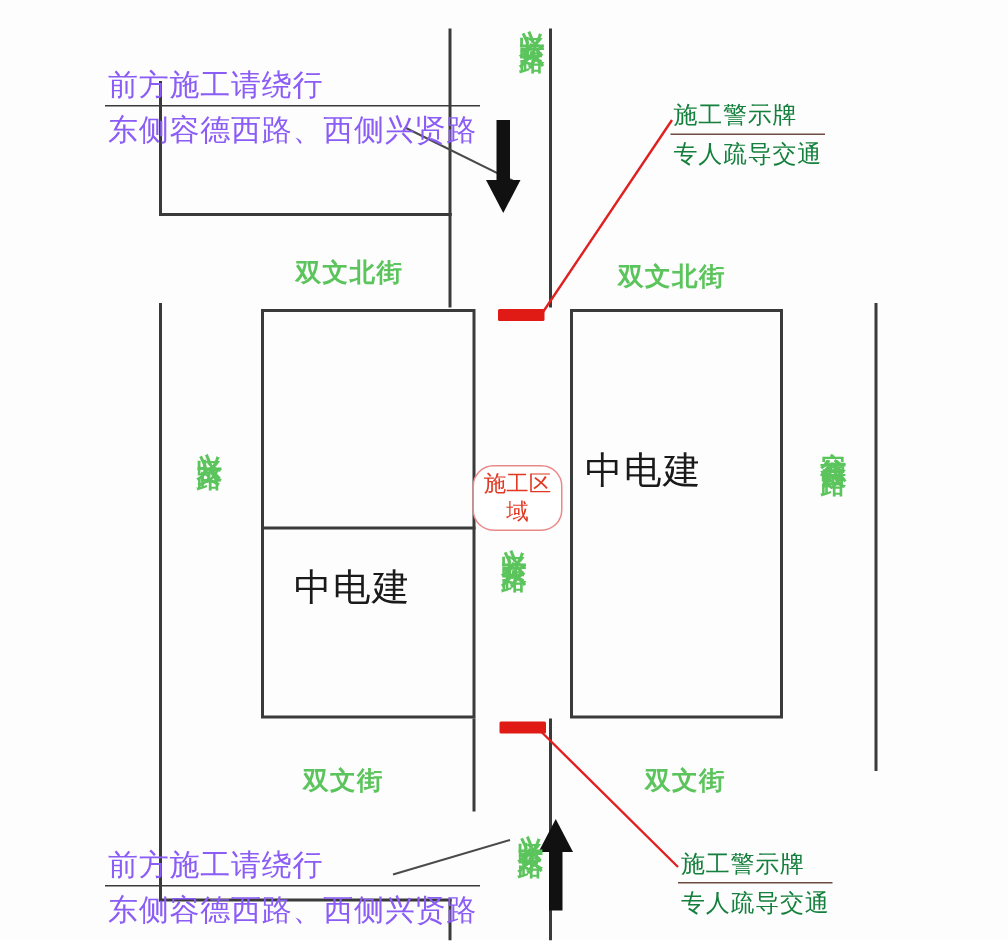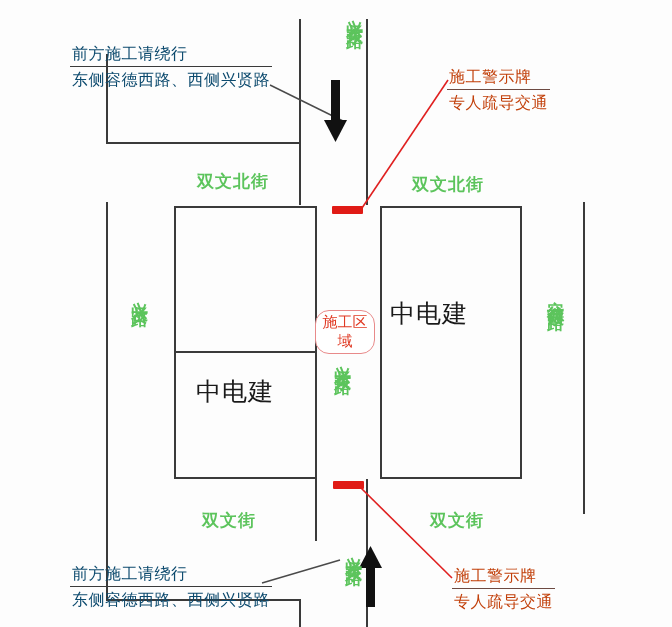--- a/index.html
+++ b/index.html
@@ -46,36 +46,36 @@
     font-weight: bold;
     letter-spacing: 1px;
     font-family: Liberation Serif, serif;
   }
   .green.vert {
     writing-mode: vertical-rl;
     text-orientation: upright;
     letter-spacing: 4px;
   }
   .notice {
-    color: #0c4a6e;
-    font-size: 16px;
+    color: #8b5cf6;
+    font-size: 20px;
     letter-spacing: 0.5px;
   }
   .notice .line1 {
     display: block;
     padding: 0 2px 3px 2px;
   }
   .notice .line2 {
     display: block;
     border-top: 1.5px solid #3a3a3a;
     padding: 4px 2px 0 2px;
     text-align: center;
   }
   .warn {
-    color: #c2410c;
+    color: #15803d;
     font-size: 16px;
     letter-spacing: 0.5px;
   }
   .warn .line1 {
     display: block;
     padding: 0 2px 3px 2px;
   }
   .warn .line2 {
     display: block;
     border-top: 1.5px solid #6d4a42;

